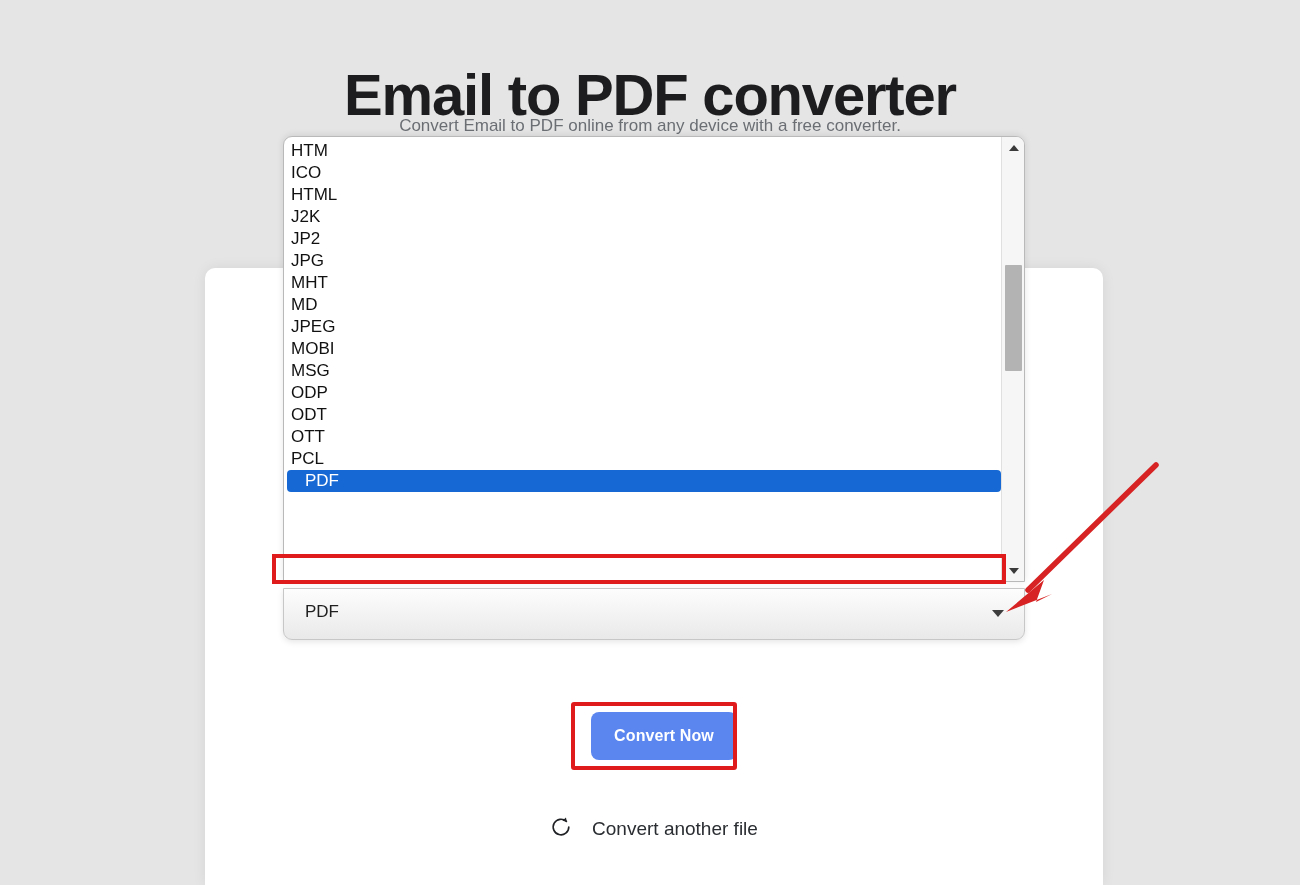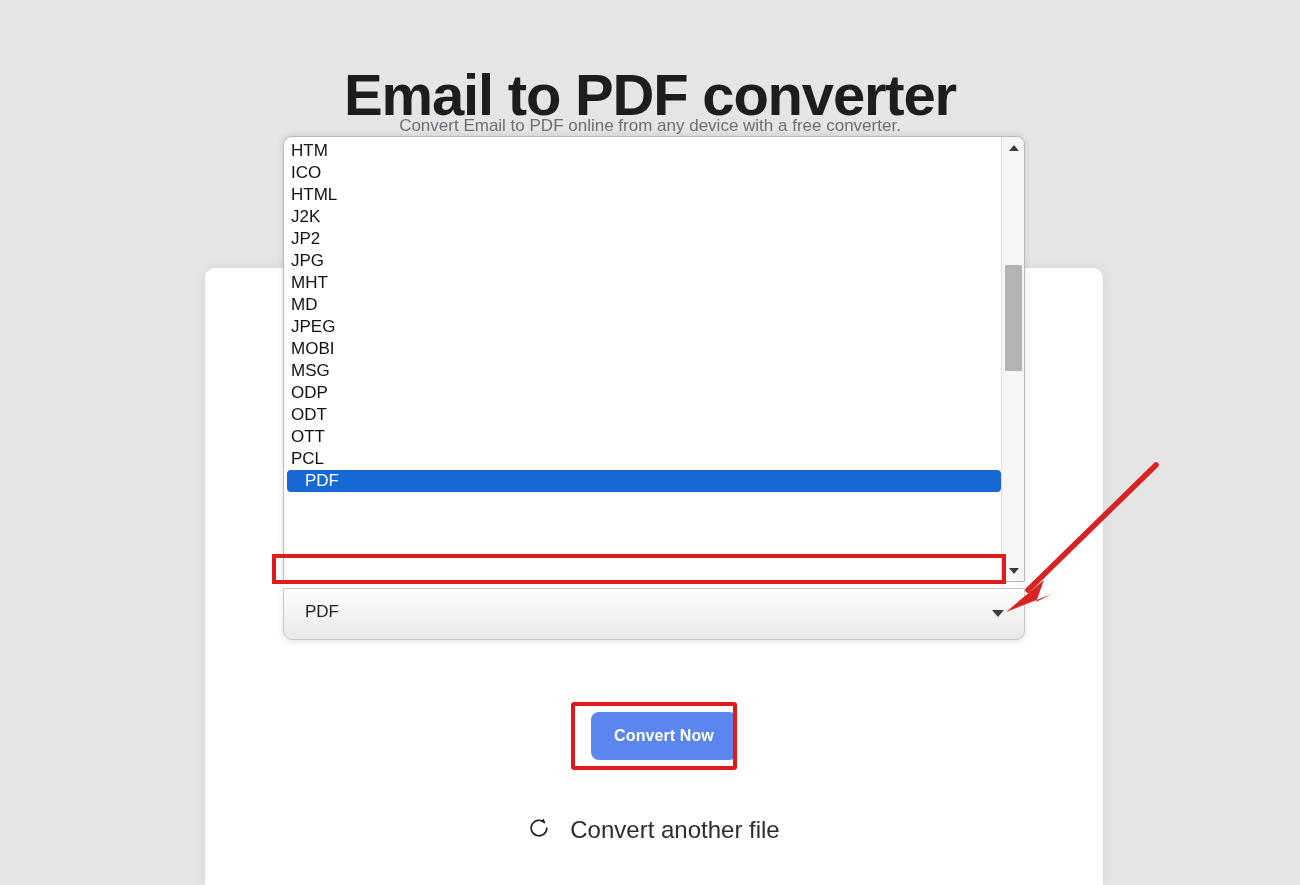--- a/index.html
+++ b/index.html
@@ -82,21 +82,21 @@
     left: 205px; top: 816px;
     width: 898px;
     display: flex;
     align-items: center;
     justify-content: center;
     gap: 12px;
     cursor: pointer;
   }
   .refresh-icon { display: block; }
   .convert-another-label {
-    font-size: 24px;
+    font-size: 19px;
     color: #2a2d31;
     margin-left: 8px;
   }
 
   
   .select-box {
     position: absolute;
     left: 283px; top: 588px;
     width: 742px;
     height: 52px;

